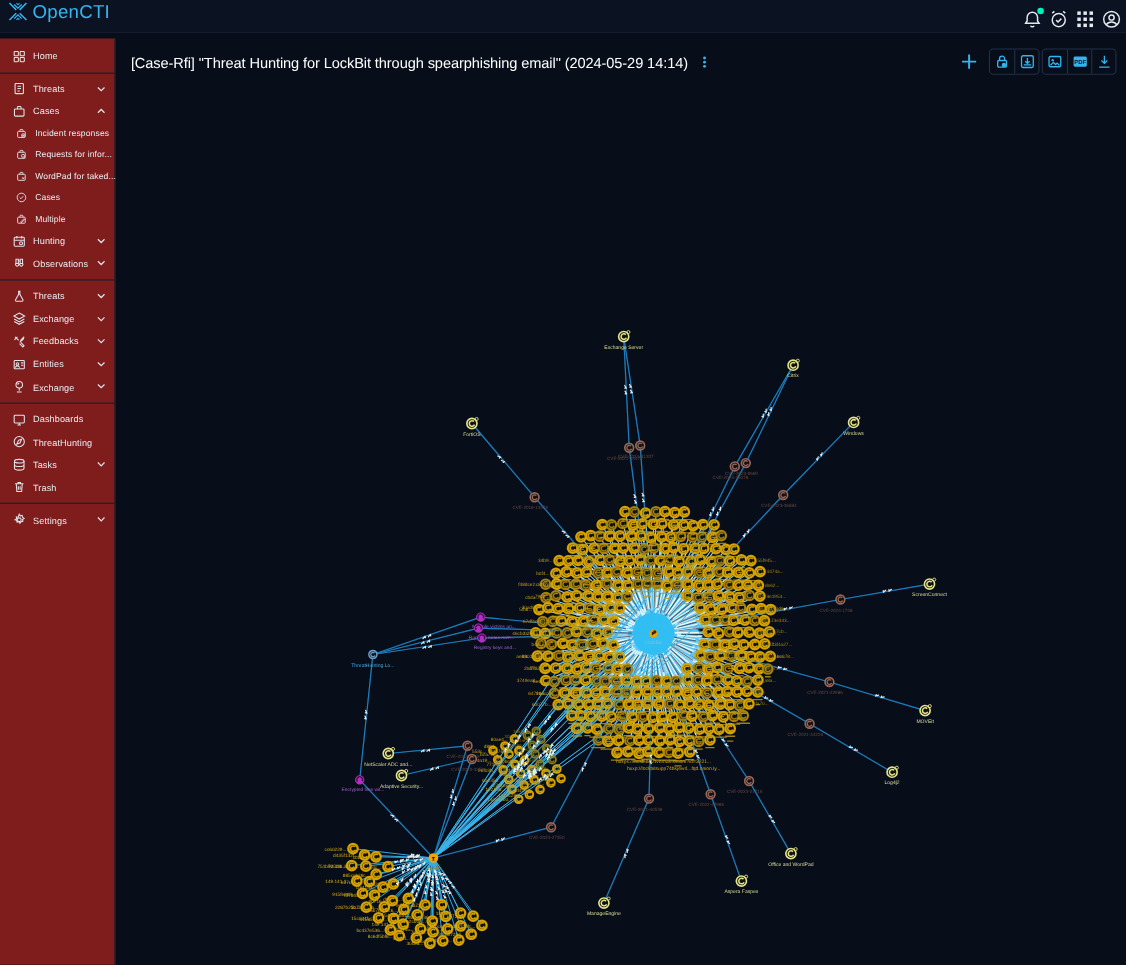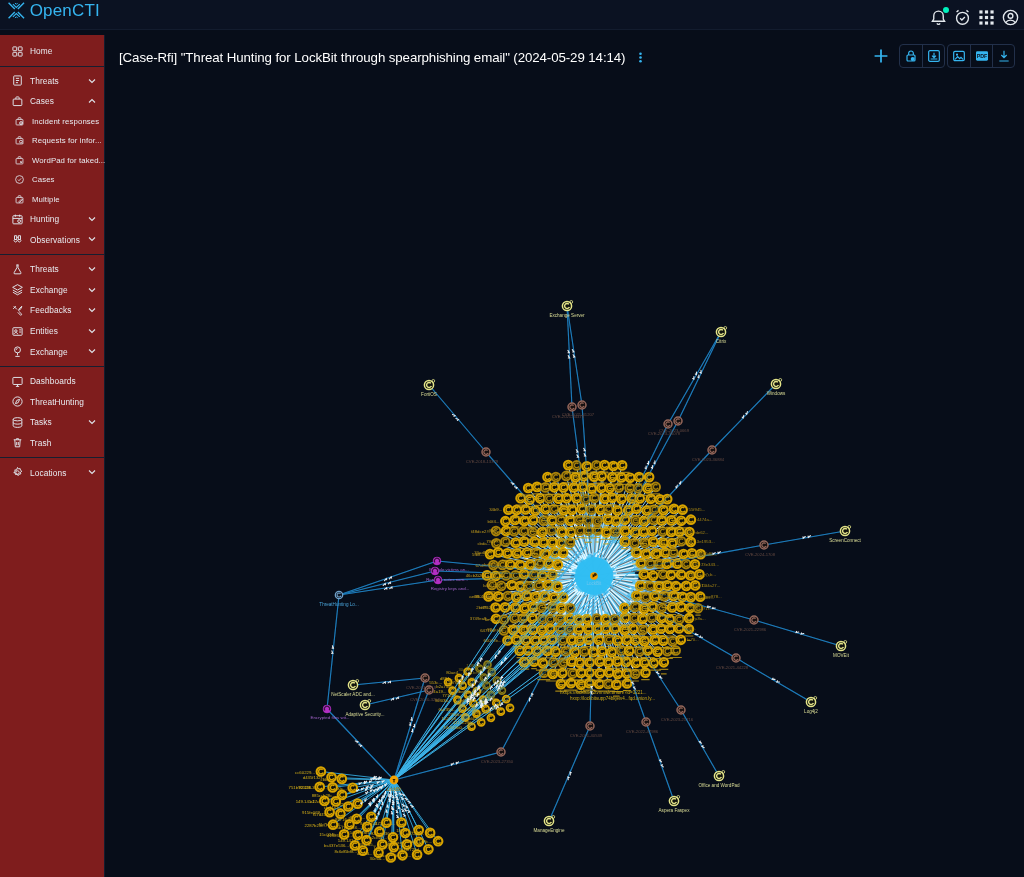--- a/index.html
+++ b/index.html
@@ -292,21 +292,21 @@
       <span class="ml">Trash</span>
     </div>
     <div class="div"></div>
     <div class="mi  ">
       <span class="mic">
         <svg width="13" height="13" viewBox="0 0 24 24" fill="none" stroke="#dfe4ea" stroke-width="1.8">
           <circle cx="12" cy="12" r="3.2"></circle>
           <path d="M12 2.8l1.8 2.6 3.1-.6 .6 3.1 2.6 1.8-2.6 1.8 .6 3.1-3.1.6-1.8 2.6-1.8-2.6-3.1.6-.6-3.1L5.1 12l2.6-1.8-.6-3.1 3.1.6z"></path>
         </svg>
       </span>
-      <span class="ml">Locations</span>
+      <span class="ml">Settings</span>
       <svg class="chev" width="12" height="12" viewBox="0 0 24 24" fill="none" stroke="#dfe4ea" stroke-width="2.2">
         <path d="M6 9l6 6 6-6"></path>
       </svg>
     </div>
   </div>
 <div class="main">
   <div class="titlerow">
     <div class="title">[Case-Rfi] "Threat Hunting for LockBit through spearphishing email" (2024-05-29 14:14)</div>
     <div class="tdots"><svg width="13" height="13" viewBox="0 0 24 24" fill="#35b5f0">
           <circle cx="12" cy="5" r="2.4"></circle>

